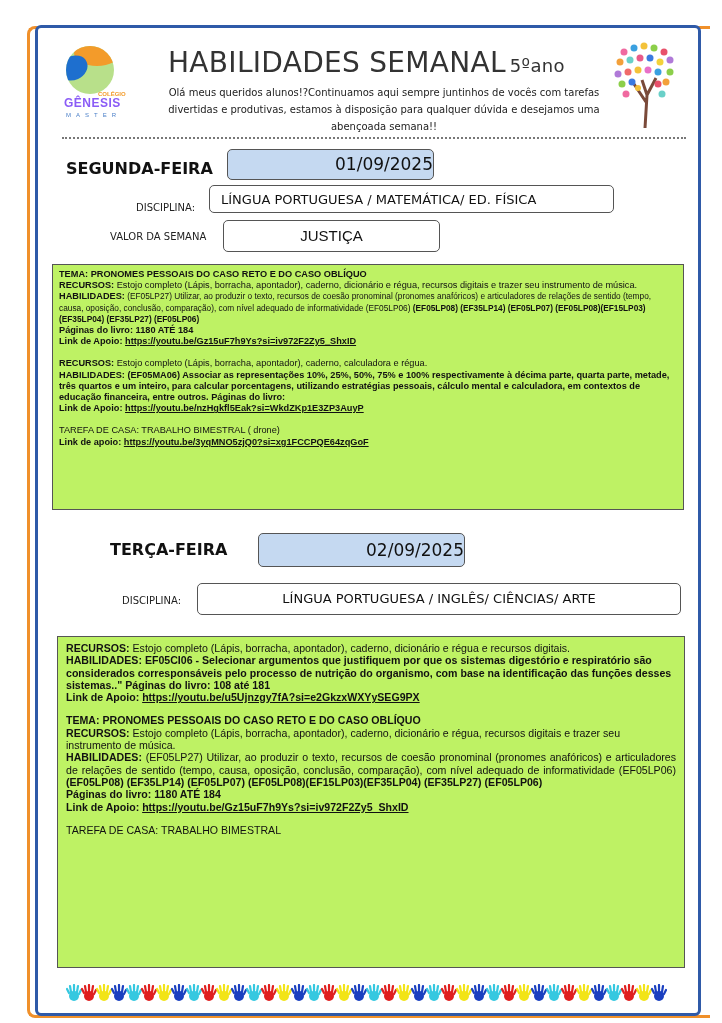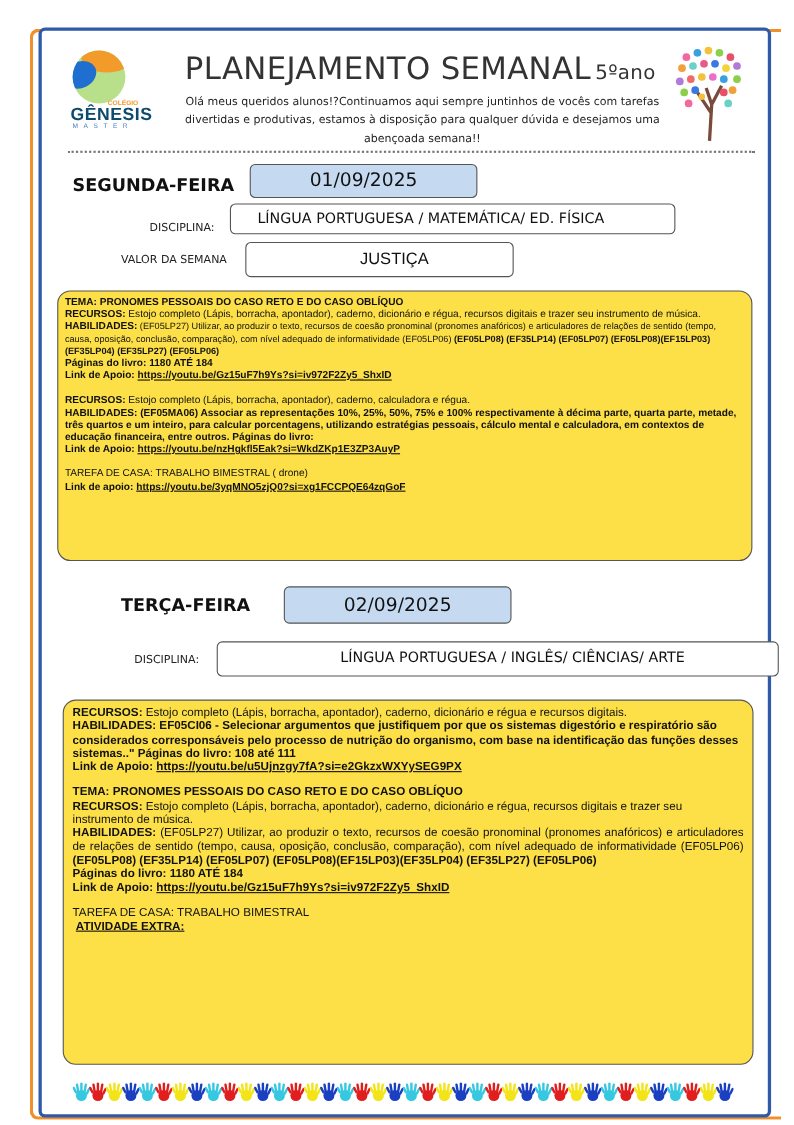--- a/index.html
+++ b/index.html
@@ -7,38 +7,38 @@
 
   .orange-frame { position: absolute; left: 27px; top: 26px; width: 680px; height: 986px; border-left: 3px solid #f0902a; border-top: 3px solid #f0902a; border-bottom: 3px solid #f0902a; border-radius: 8px 0 0 8px; }
   .blue-frame { position: absolute; left: 35px; top: 25px; width: 660px; height: 985px; border: 3px solid #2f5aa8; border-radius: 6px; background: #fff; }
 
   
   .logo { position: absolute; left: 60px; top: 46px; width: 72px; height: 74px; }
   .logo-circle { position: absolute; left: 6px; top: 0; width: 48px; height: 48px; border-radius: 50%; background: #b8e08a; overflow: hidden; }
   .logo-circle .o { position: absolute; left: 8px; top: -6px; width: 46px; height: 26px; border-radius: 50%; background: #f39b2a; }
   .logo-circle .b { position: absolute; left: -8px; top: 10px; width: 30px; height: 24px; border-radius: 50%; background: #1e6fcf; transform: rotate(-25deg); }
   .logo-colegio { position: absolute; left: 38px; top: 45px; font-size: 6px; color: #f39b2a; font-weight: bold; }
-  .logo-genesis { position: absolute; left: 4px; top: 50px; font-size: 16px; font-weight: bold; color: #0c4a6e; letter-spacing: 0.5px; }
+  .logo-genesis { position: absolute; left: 4px; top: 50px; font-size: 12px; font-weight: bold; color: #8b5cf6; letter-spacing: 0.5px; }
   .logo-master { position: absolute; left: 6px; top: 66px; font-size: 6px; letter-spacing: 5px; color: #4a7fc8; }
 
   .title { position: absolute; left: 168px; top: 46px; font-family: "DejaVu Sans", sans-serif; font-size: 28px; color: #333; letter-spacing: 0.3px; }
   .title .grade { font-size: 18px; margin-left: 4px; }
   .subtitle { position: absolute; left: 168px; top: 84px; width: 432px; text-align: center; font-family: "DejaVu Sans", sans-serif; font-size: 10px; line-height: 17px; color: #222; }
 
   .tree { position: absolute; left: 612px; top: 40px; width: 66px; height: 90px; }
 
   .dotted-rule { position: absolute; left: 62px; top: 137px; width: 624px; border-top: 2px dotted #777; }
 
   
   .day-label { position: absolute; font-family: "DejaVu Sans", sans-serif; font-weight: bold; font-size: 16px; color: #111; }
-  .date-box { position: absolute; background: #c5d9f1; border: 1.5px solid #555; border-radius: 5px; font-family: "DejaVu Sans", sans-serif; font-size: 17px; color: #111; text-align: center; }
+  .date-box { position: absolute; background: #c5d9f1; border: 1.5px solid #555; border-radius: 5px; font-family: "DejaVu Sans", sans-serif; font-size: 17px; color: #111; text-align: right; }
   .small-label { position: absolute; font-family: "DejaVu Sans", sans-serif; font-size: 10px; color: #222; }
-  .field-box { position: absolute; border: 1.5px solid #555; border-radius: 5px; background: #fff; font-family: "DejaVu Sans", sans-serif; font-size: 13px; color: #111; padding-left: 27px; }
-
-  .content-box { position: absolute; border: 1.5px solid #555; border-radius: 12px; background: #fde047; }
+  .field-box { position: absolute; border: 1.5px solid #555; border-radius: 5px; background: #fff; font-family: "DejaVu Sans", sans-serif; font-size: 13px; color: #111; }
+
+  .content-box { position: absolute; border: 1.5px solid #555; border-radius: 0; background: #bef264; }
   .content-box p { margin: 0; }
   .c1 { font-size: 9.2px; line-height: 11.2px; }
   .c2 { font-size: 10.6px; line-height: 12.3px; }
   .b { font-weight: bold; }
   .red { color: #e02020; }
   .link { text-decoration: underline; font-weight: bold; }
   .gap { height: 11px; }
 
   .hands { position: absolute; left: 66px; top: 984px; width: 600px; height: 22px; display: flex; gap: 0; }
   .hand { width: 15px; height: 20px; display: inline-block; position: relative; }
@@ -53,21 +53,21 @@
 <div class="logo">
   <div class="logo-circle">
       <div class="o"></div>
       <div class="b"></div>
     </div>
   <div class="logo-colegio">COLÉGIO</div>
   <div class="logo-genesis">GÊNESIS</div>
   <div class="logo-master">MASTER</div>
 </div>
 
-<div class="title"><span>PLANEJAMENTO SEMANAL</span><span class="grade">5ºano</span></div>
+<div class="title"><span>HABILIDADES SEMANAL</span><span class="grade">5ºano</span></div>
 <div class="subtitle">Olá meus queridos alunos!?Continuamos aqui sempre juntinhos de vocês com tarefas divertidas e produtivas, estamos à disposição para qualquer dúvida e desejamos uma abençoada semana!!</div>
 
 <svg class="tree" viewBox="0 0 66 90">
   <path d="M33 88 L35 55 L30 40 M35 55 L44 38 M34 62 L22 44" stroke="#7a4a3a" stroke-width="3" fill="none"></path>
   <g>
     <circle cx="12" cy="12" r="3.5" fill="#f06aa0"></circle>
       <circle cx="22" cy="8" r="3.5" fill="#3aa0e0"></circle>
       <circle cx="32" cy="6" r="3.5" fill="#f3c23a"></circle>
     <circle cx="42" cy="8" r="3.5" fill="#8ccf4a"></circle>
       <circle cx="52" cy="12" r="3.5" fill="#e8506a"></circle>
@@ -92,21 +92,21 @@
       <circle cx="26" cy="48" r="3" fill="#f3c23a"></circle>
   </g>
 </svg>
 
 <div class="dotted-rule"></div>
 
 <div class="day-label" style="left:66px; top:159px;">SEGUNDA-FEIRA</div>
 <div class="date-box" style="left:227px; top:149px; width:205px; height:29px; line-height:29px;">01/09/2025</div>
 
 <div class="small-label" style="left:136px; top:202px;">DISCIPLINA:</div>
-<div class="field-box" style="left:209px; top:185px; width:405px; height:28px; line-height:28px; padding-left:24px; box-sizing:border-box;">LÍNGUA PORTUGUESA / MATEMÁTICA/ ED. FÍSICA</div>
+<div class="field-box" style="left:209px; top:185px; width:405px; height:28px; line-height:28px; padding-left:11px; box-sizing:border-box;">LÍNGUA PORTUGUESA / MATEMÁTICA/ ED. FÍSICA</div>
 
 <div class="small-label" style="left:110px; top:231px;">VALOR DA SEMANA</div>
 <div class="field-box" style="left:223px; top:220px; width:215px; height:30px; line-height:30px; text-align:center; font-family:'Liberation Sans',sans-serif; font-size:15px;">JUSTIÇA</div>
 
 <div class="content-box c1" style="left:52px; top:264px; width:632px; height:246px; padding:4px 6px; box-sizing:border-box;">
   <p><span class="b">TEMA:</span> <span class="b">PRONOMES PESSOAIS DO CASO RETO E DO CASO OBLÍQUO</span></p>
   <p><span class="b">RECURSOS:</span> <span>Estojo completo (Lápis, borracha, apontador), caderno, dicionário e régua, recursos digitais e trazer seu instrumento de música.</span></p>
   <p style="font-size:8.3px;"><span class="b" style="font-size:9.2px;">HABILIDADES:</span> <span>(EF05LP27) Utilizar, ao produzir o texto, recursos de coesão pronominal (pronomes anafóricos) e articuladores de relações de sentido (tempo, causa, oposição, conclusão, comparação), com nível adequado de informatividade (EF05LP06)</span> <span class="b">(EF05LP08) (EF35LP14) (EF05LP07) (EF05LP08)(EF15LP03)(EF35LP04) (EF35LP27) (EF05LP06)</span></p>
   <p class="b">Páginas do livro: 1180 ATÉ 184</p>
   <p><span class="b">Link de Apoio:</span> <a class="link" style="color:#111;">https://youtu.be/Gz15uF7h9Ys?si=iv972F2Zy5_ShxID</a></p>
@@ -120,31 +120,30 @@
 </div>
 
 <div class="day-label" style="left:110px; top:540px;">TERÇA-FEIRA</div>
 <div class="date-box" style="left:258px; top:533px; width:205px; height:32px; line-height:32px;">02/09/2025</div>
 
 <div class="small-label" style="left:122px; top:595px;">DISCIPLINA:</div>
 <div class="field-box" style="left:197px; top:583px; width:482px; height:30px; line-height:30px; text-align:center;">LÍNGUA PORTUGUESA / INGLÊS/ CIÊNCIAS/ ARTE</div>
 
 <div class="content-box c2" style="left:57px; top:636px; width:628px; height:332px; padding:5px 8px; box-sizing:border-box;">
   <p><span class="b">RECURSOS:</span> <span>Estojo completo (Lápis, borracha, apontador), caderno, dicionário e régua e recursos digitais.</span></p>
-  <p><span class="b">HABILIDADES:</span> <span class="b">EF05CI06 - Selecionar argumentos que justifiquem por que os sistemas digestório e respiratório são considerados corresponsáveis pelo processo de nutrição do organismo, com base na identificação das funções desses sistemas.." Páginas do livro: 108 até 111</span></p>
+  <p><span class="b">HABILIDADES:</span> <span class="b">EF05CI06 - Selecionar argumentos que justifiquem por que os sistemas digestório e respiratório são considerados corresponsáveis pelo processo de nutrição do organismo, com base na identificação das funções desses sistemas.." Páginas do livro: 108 até 181</span></p>
   <p><span class="b">Link de Apoio:</span> <a class="link" style="color:#111;">https://youtu.be/u5Ujnzgy7fA?si=e2GkzxWXYySEG9PX</a></p>
   <div class="gap"></div>
   <p><span class="b">TEMA:</span> <span class="b">PRONOMES PESSOAIS DO CASO RETO E DO CASO OBLÍQUO</span></p>
   <p><span class="b">RECURSOS:</span> <span>Estojo completo (Lápis, borracha, apontador), caderno, dicionário e régua, recursos digitais e trazer seu instrumento de música.</span></p>
   <p style="text-align:justify;"><span class="b">HABILIDADES:</span> <span>(EF05LP27) Utilizar, ao produzir o texto, recursos de coesão pronominal (pronomes anafóricos) e articuladores de relações de sentido (tempo, causa, oposição, conclusão, comparação), com nível adequado de informatividade (EF05LP06)</span> <span class="b">(EF05LP08) (EF35LP14) (EF05LP07) (EF05LP08)(EF15LP03)(EF35LP04) (EF35LP27) (EF05LP06)</span></p>
   <p class="b">Páginas do livro: 1180 ATÉ 184</p>
   <p><span class="b">Link de Apoio:</span> <a class="link" style="color:#111;">https://youtu.be/Gz15uF7h9Ys?si=iv972F2Zy5_ShxID</a></p>
   <div class="gap"></div>
   <p>TAREFA DE CASA: TRABALHO BIMESTRAL</p>
-  <p>&nbsp;<span class="link">ATIVIDADE EXTRA:</span></p>
 </div>
 
 <div class="hands" id="hands">
     <span class="hand"><svg viewBox="0 0 16 18">
         <path d="M3 9 L1 5 M5 8 L4 2 M8 8 L8 1 M11 8 L12 2 M13 10 L15 6" stroke="#35c8e0" stroke-width="2.2" stroke-linecap="round"></path>
         <ellipse cx="8" cy="12" rx="5" ry="5" fill="#35c8e0"></ellipse>
       </svg></span>
     <span class="hand"><svg viewBox="0 0 16 18">
         <path d="M3 9 L1 5 M5 8 L4 2 M8 8 L8 1 M11 8 L12 2 M13 10 L15 6" stroke="#e01e1e" stroke-width="2.2" stroke-linecap="round"></path>
         <ellipse cx="8" cy="12" rx="5" ry="5" fill="#e01e1e"></ellipse>

